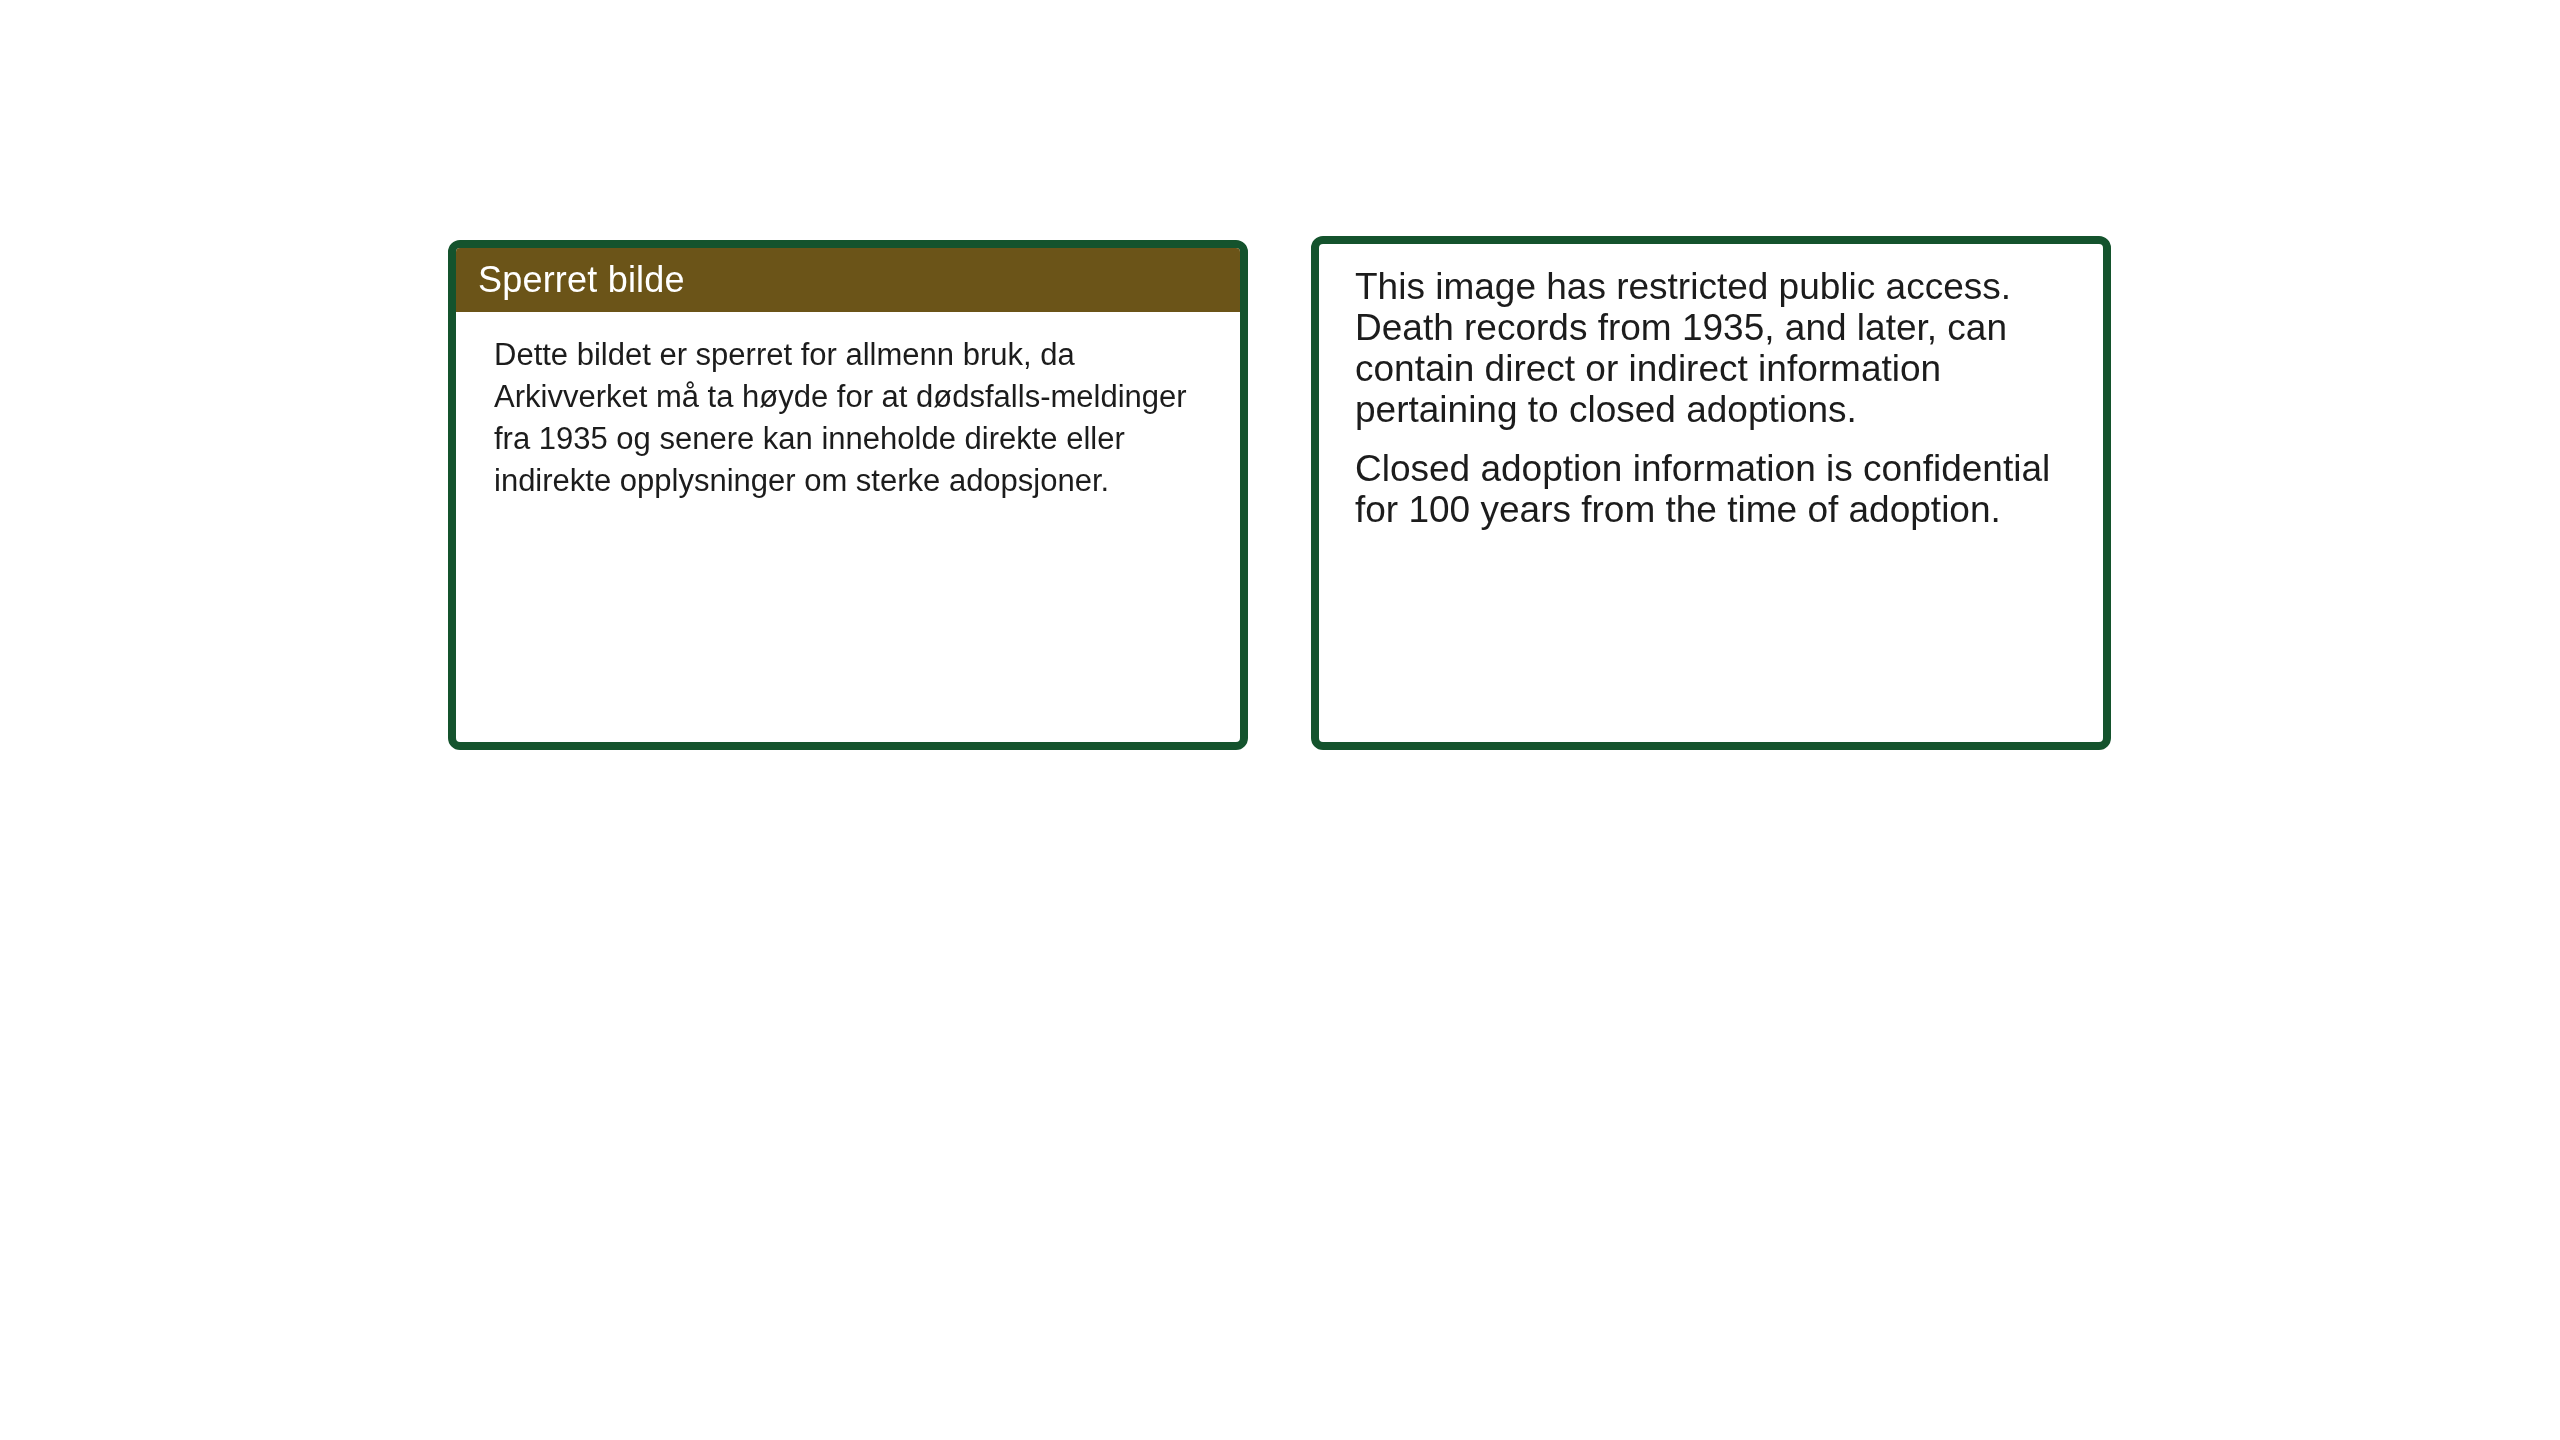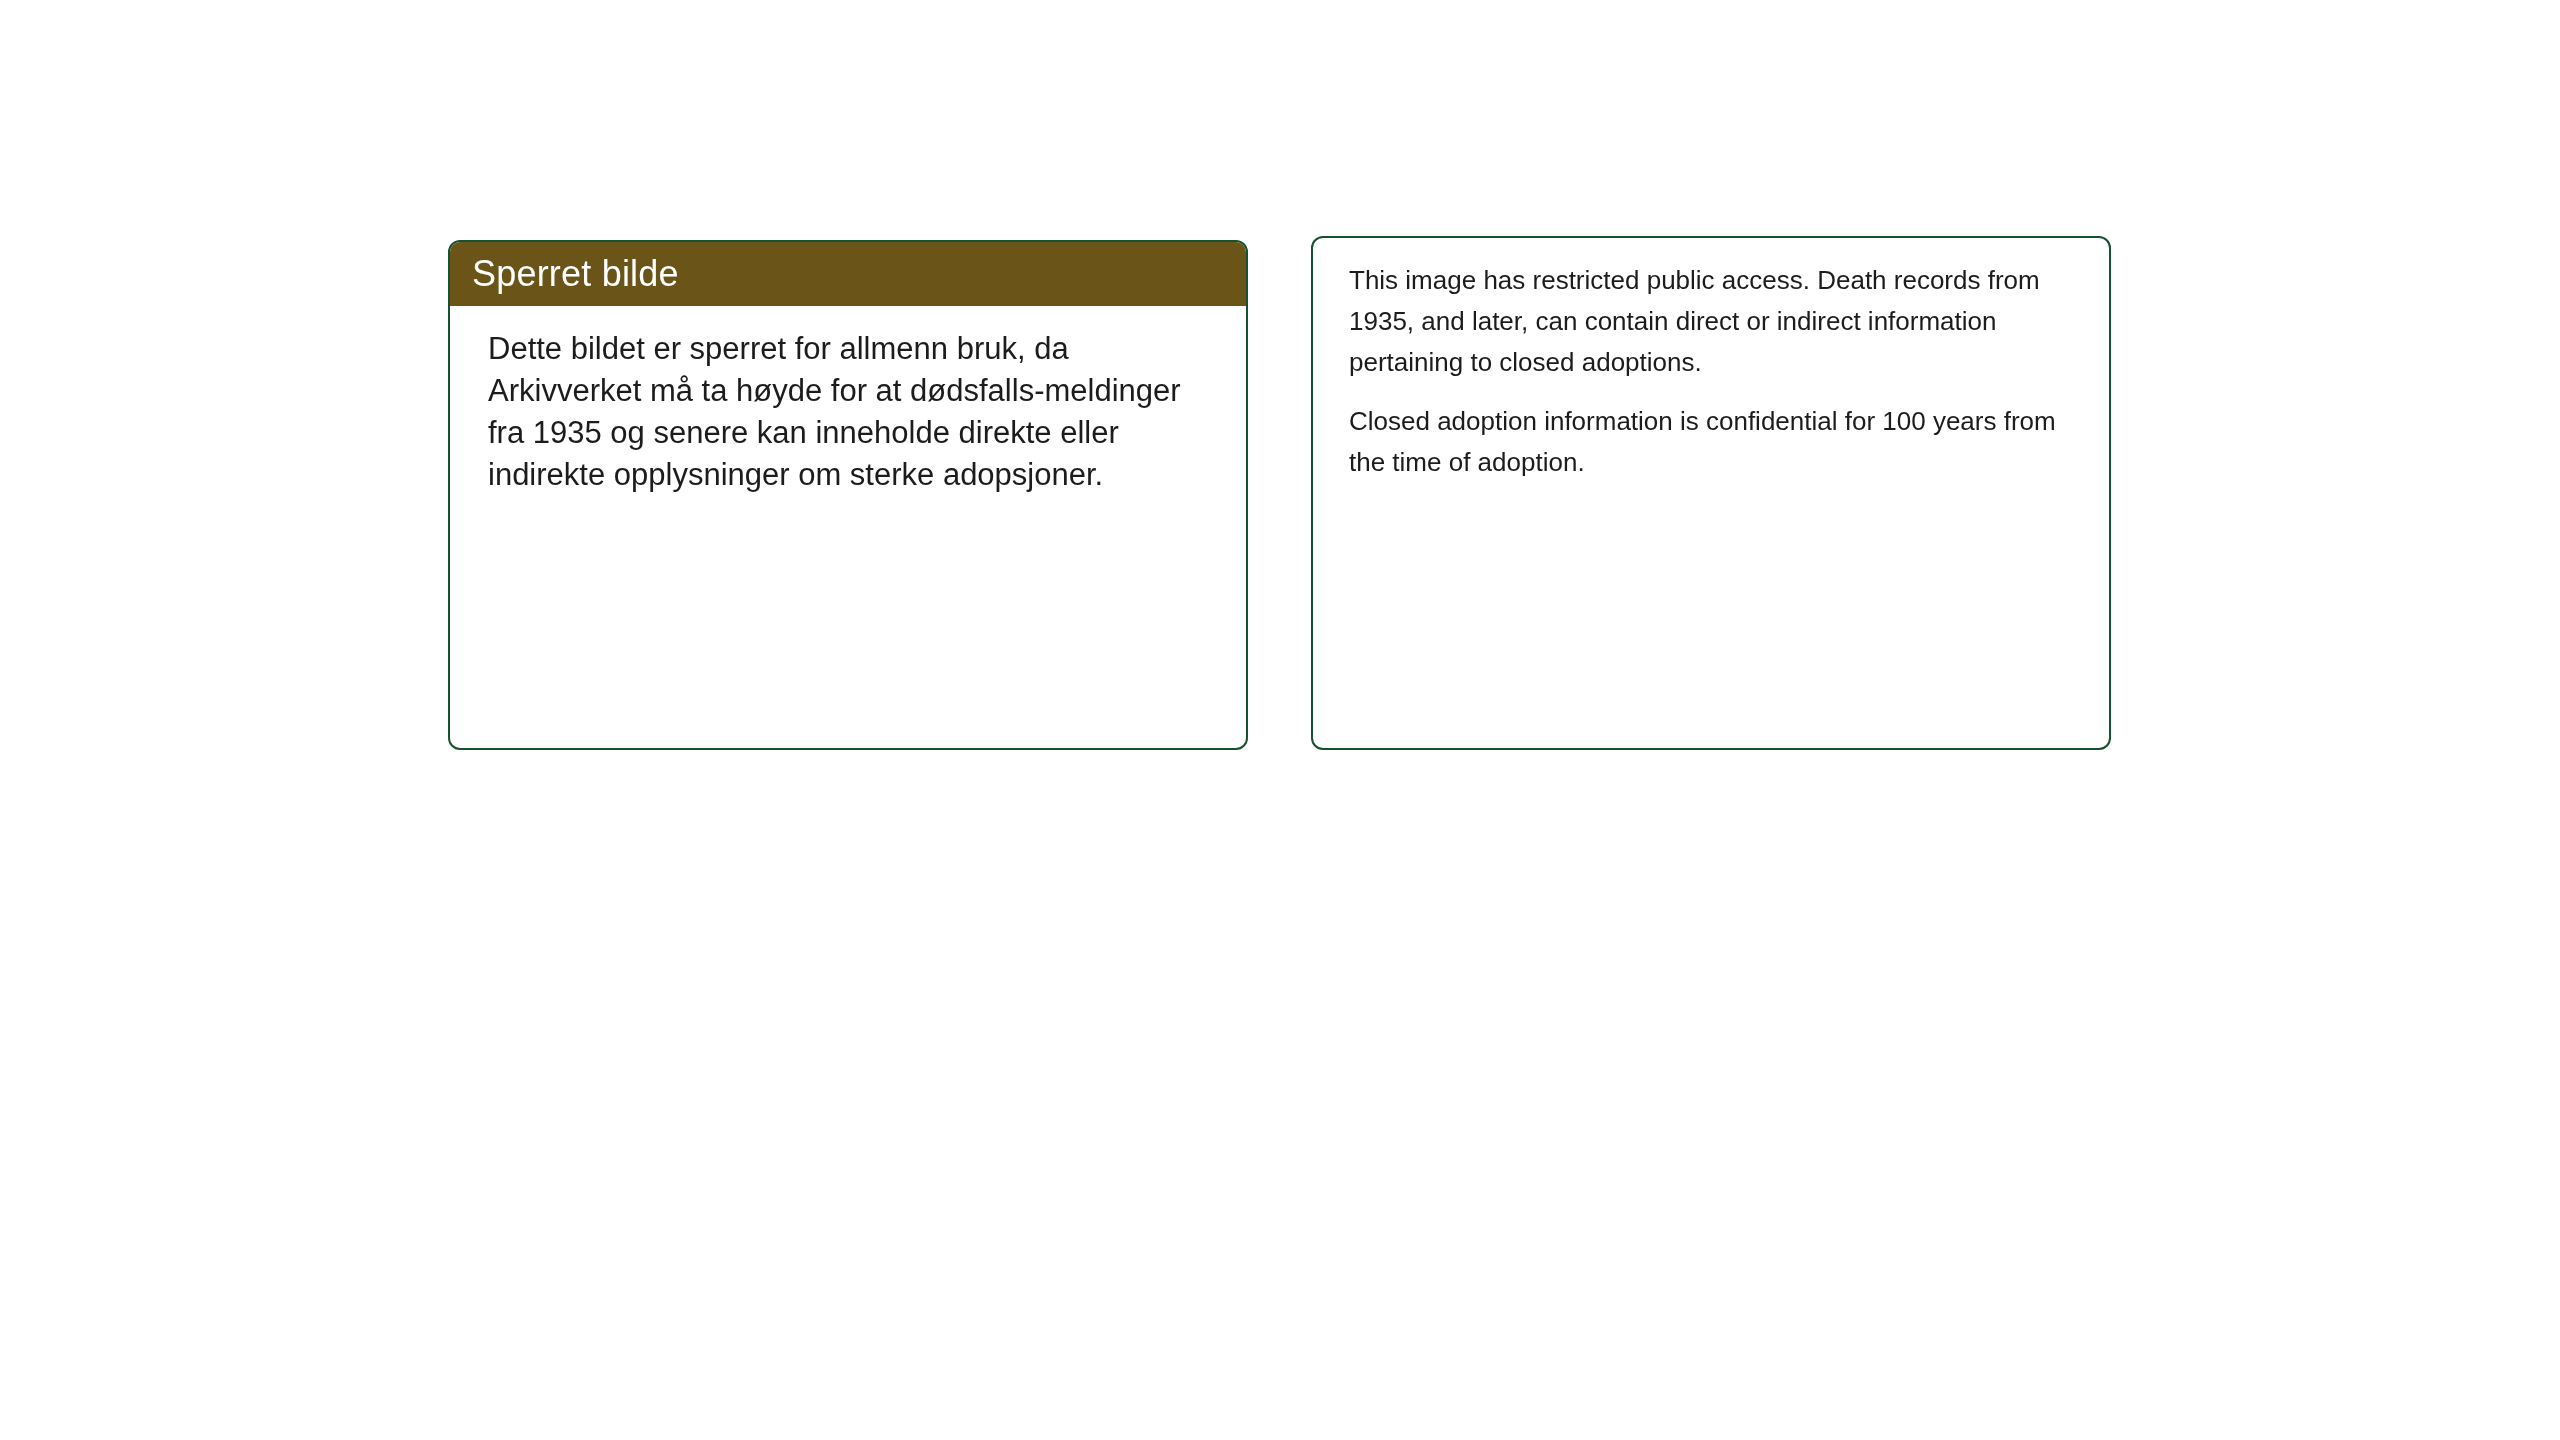--- a/index.html
+++ b/index.html
@@ -15,21 +15,21 @@
   }
   .stage {
     position: relative;
     width: 2560px;
     height: 1440px;
     background: #ffffff;
   }
   .panel {
     position: absolute;
     box-sizing: border-box;
-    border: 2px solid #14532d;
+    border: 8px solid #14532d;
     border-radius: 12px;
     background: #ffffff;
     overflow: hidden;
   }
   .panel-header {
     box-sizing: border-box;
     background: #6b5418;
     color: #ffffff;
     font-size: 36px;
     line-height: 1.0;
@@ -58,21 +58,21 @@
     height: 510px;
   }
   #panel-en {
     left: 1311px;
     top: 236px;
     width: 800px;
     height: 514px;
   }
   #panel-en .panel-body {
     padding-left: 36px;
-    font-size: 26px;
+    font-size: 37px;
     line-height: 41px;
   }
   #panel-en .panel-body p + p {
     margin-top: 18px;
   }
 </style>
 </head>
 <body>
 
 <div class="stage">

